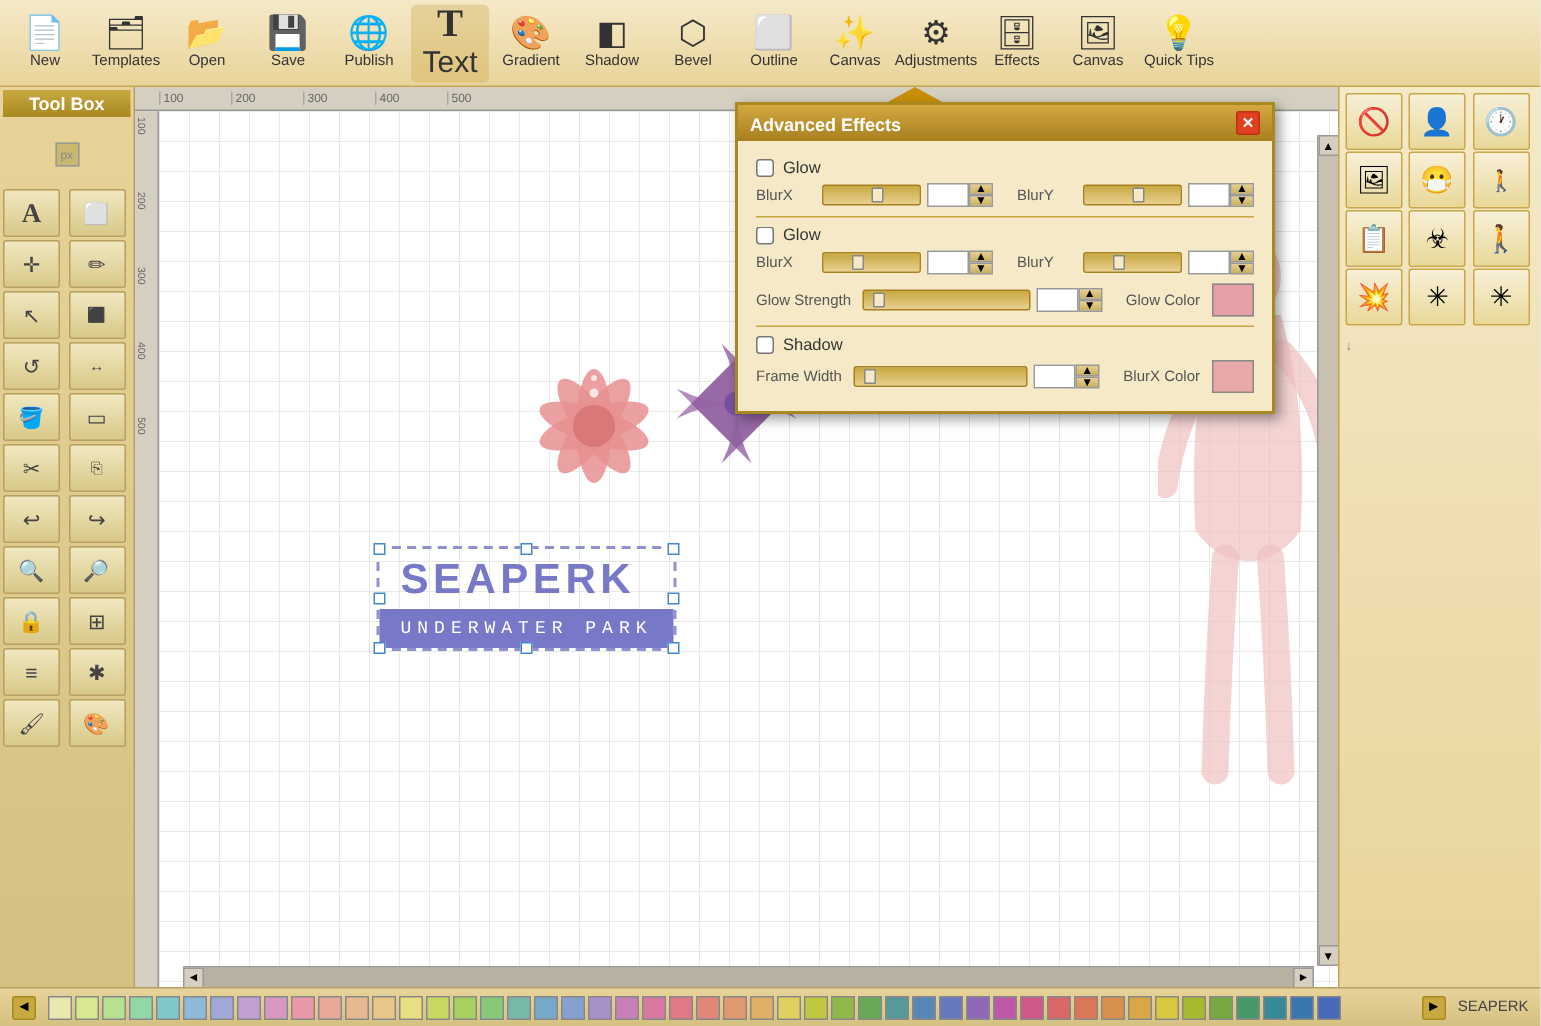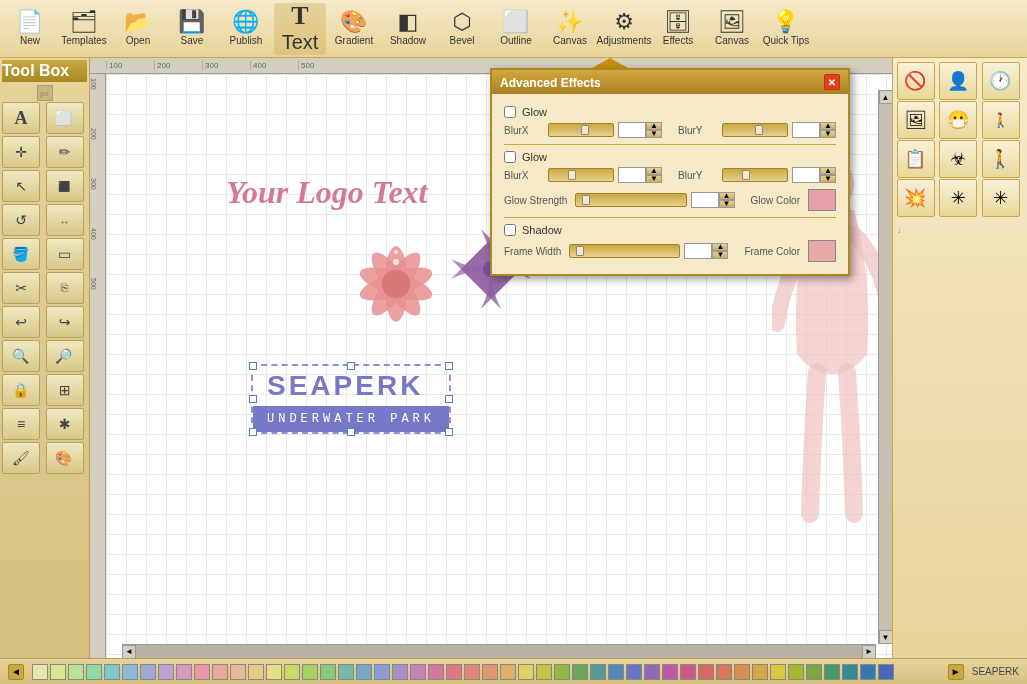--- a/index.html
+++ b/index.html
@@ -30,21 +30,21 @@
     #main { display: flex; height: calc(684px - 58px - 26px); }
 
     
     #toolbox {
       width: 90px; background: linear-gradient(to bottom, #e8d49a, #d4c080);
       border-right: 1px solid #b8a060; display: flex; flex-direction: column;
       padding: 2px;
     }
     .toolbox-title {
       background: linear-gradient(to bottom, #c8a840, #a88820);
-      color: white; text-align: left; padding: 2px 0; font-size: 16px;
+      color: white; text-align: center; padding: 2px 0; font-size: 12px;
       font-weight: bold; margin-bottom: 2px;
     }
     .tool-grid {
       display: grid; grid-template-columns: 1fr 1fr; gap: 2px;
     }
     .tool-btn {
       width: 38px; height: 32px; background: linear-gradient(to bottom, #f0e8c0, #d8c888);
       border: 1px solid #b8a060; border-radius: 2px; cursor: pointer;
       display: flex; align-items: center; justify-content: center;
       font-size: 14px; color: #444;
@@ -316,21 +316,21 @@
     <span class="tb-icon">💡</span>
     <span>Quick Tips</span>
   </div>
 </div>
 
 <div id="main">
 
   <div id="toolbox">
     <div class="toolbox-title">Tool Box</div>
 
-    <div style="width:16px;height:16px;background:#c8b870;border:1px solid #999;margin:1px auto;font-size:8px;color:#888;display:flex;align-items:center;justify-content:center;">px</div>
+    <div style="width:16px;height:16px;background:#c8b870;border:1px solid #999;margin:15px auto;font-size:8px;color:#888;display:flex;align-items:center;justify-content:center;">px</div>
     <div class="tool-grid">
       <div class="tool-btn" style="font-size:18px;font-weight:bold;font-family:serif;">A</div>
       <div class="tool-btn">⬜</div>
       <div class="tool-btn">✛</div>
       <div class="tool-btn">✏</div>
       <div class="tool-btn">↖</div>
       <div class="tool-btn" style="font-size:10px;">⬛</div>
       <div class="tool-btn">↺</div>
       <div class="tool-btn" style="font-size:10px;">↔</div>
       <div class="tool-btn">🪣</div>
@@ -368,21 +368,20 @@
         <span style="font-size:7px;color:#666;writing-mode:vertical-lr;text-orientation:mixed;height:50px;">200</span>
         <span style="font-size:7px;color:#666;writing-mode:vertical-lr;text-orientation:mixed;height:50px;">300</span>
         <span style="font-size:7px;color:#666;writing-mode:vertical-lr;text-orientation:mixed;height:50px;">400</span>
         <span style="font-size:7px;color:#666;writing-mode:vertical-lr;text-orientation:mixed;height:50px;">500</span>
       </div>
     </div>
 
     <div id="canvas-inner">
       <div id="canvas-bg">
 
-        <div class="logo-text">Your Logo Text</div>
 
         <div class="starfish-area">
           <svg width="220" height="130" viewBox="0 0 220 130">
 
             <g transform="translate(60,70)">
               <ellipse rx="12" ry="38" fill="#e89090" opacity="0.85" transform="rotate(0)"></ellipse>
               <ellipse rx="12" ry="38" fill="#e89090" opacity="0.85" transform="rotate(72)"></ellipse>
               <ellipse rx="12" ry="38" fill="#e89090" opacity="0.85" transform="rotate(144)"></ellipse>
               <ellipse rx="12" ry="38" fill="#e89090" opacity="0.85" transform="rotate(216)"></ellipse>
               <ellipse rx="12" ry="38" fill="#e89090" opacity="0.85" transform="rotate(288)"></ellipse>
@@ -637,19 +636,19 @@
             <div class="blur-slider-thumb" style="left:5%;"></div>
           </div>
           <div class="num-input-wrap">
             <input type="text" class="spinner-input" style="width: 28px;">
             <div style="display:flex;flex-direction:column;">
               <div class="spinner-btn">▲</div>
               <div class="spinner-btn">▼</div>
             </div>
           </div>
         </div>
-        <span style="font-size:10px;color:#555;margin-left:8px;">Frame Color</span>
+        <span style="font-size:10px;color:#555;margin-left:8px;">BlurX Color</span>
         <div class="frame-color-swatch"></div>
       </div>
 
     </div>
   </div>
 </div>
 
 </body></html>

